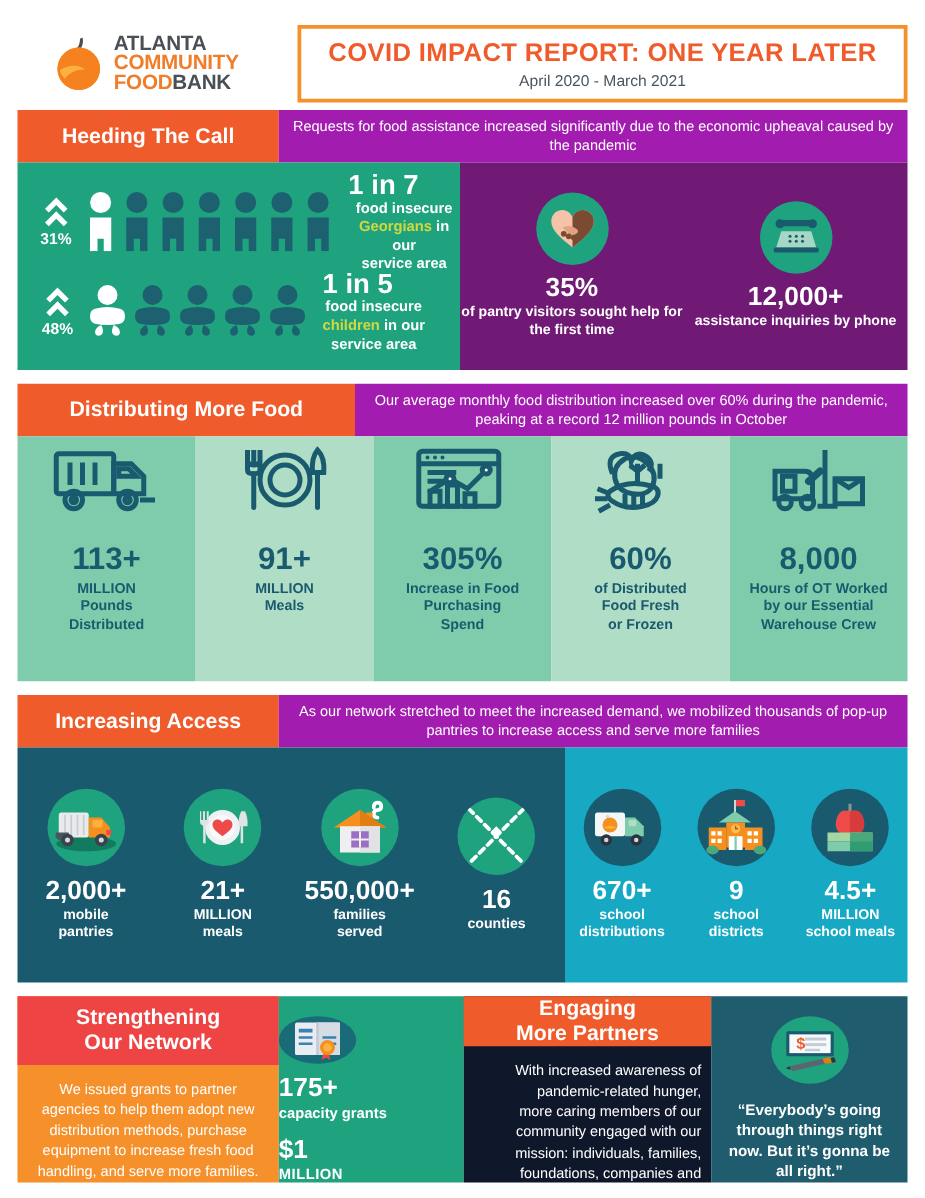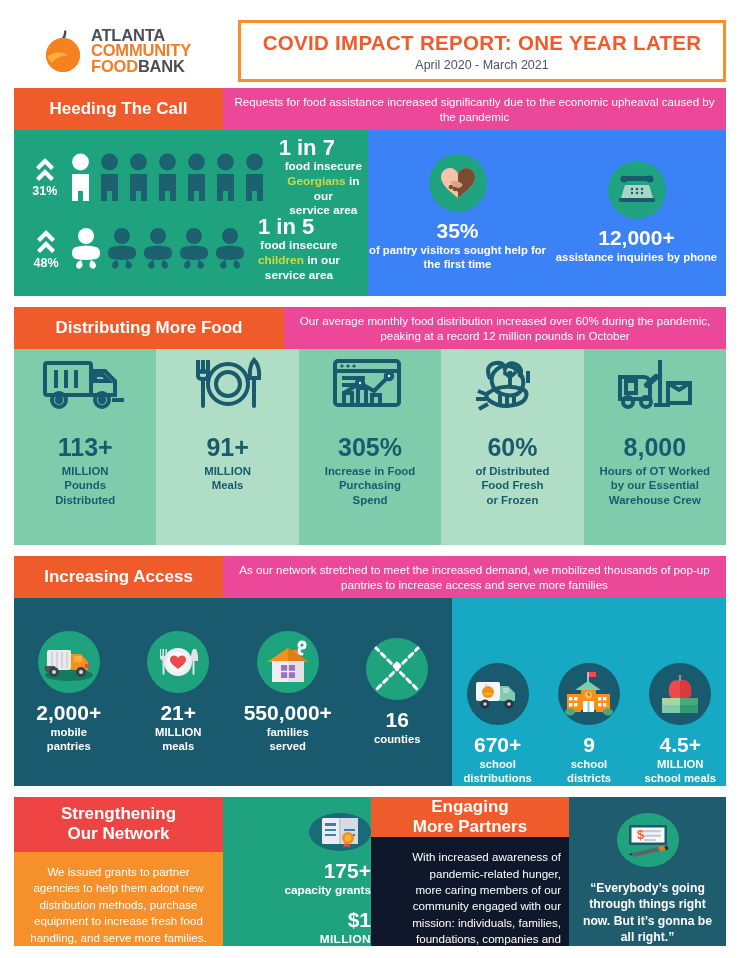--- a/index.html
+++ b/index.html
@@ -29,80 +29,80 @@
   .title-main { color:#ef5b2b; font-weight:bold; font-size:20.5px; letter-spacing:0.3px; }
   .title-sub { color:#4a5560; font-size:12.5px; margin-top:3px; }
 
   
   .sec-head { display:flex; height:42px; flex:0 0 auto; }
   .sec-title {
     background:#ef5b2b; color:#fff; font-weight:bold; font-size:17px;
     display:flex; align-items:center; justify-content:center;
   }
   .sec-desc {
-    background:#ec4899; color:#fff; font-size:11.6px; line-height:1.33;
+    background:#a21caf; color:#fff; font-size:11.6px; line-height:1.33;
     flex:1; display:flex; align-items:center; justify-content:center; text-align:center;
     padding:0 10px;
   }
   .sec-gap { height:11px; flex:0 0 auto; }
 
   
   .s1 { display:flex; height:166px; flex:0 0 auto; }
   .s1-left { width:354px; background:#1fa37f; display:flex; flex-direction:column;
              justify-content:center; padding:6px 0 6px 10px; }
   .s1-row { display:flex; align-items:center; height:72px; }
   .chev { width:44px; display:flex; flex-direction:column; align-items:center; color:#fff; }
   .chev svg { display:block; }
   .chev-pct { font-size:12.5px; font-weight:bold; margin-top:2px; }
   .figs { display:flex; align-items:flex-end; gap:4px; margin-left:2px; }
   .s1-stat { margin-left:12px; color:#fff; }
   .s1-big { font-size:22px; font-weight:bold; line-height:1.05; }
   .s1-sml { font-size:11.8px; line-height:1.26; font-weight:bold;text-align:center; }
   .s1-sml .hl { color:#cfd93f; }
-  .s1-right { flex:1; background:#3b82f6; display:flex; align-items:center; }
+  .s1-right { flex:1; background:#701a75; display:flex; align-items:center; }
   .gcell { flex:1; display:flex; flex-direction:column; align-items:center; }
   .gcirc { width:58px; height:58px; border-radius:50%; background:#1fa37f;
            display:flex; align-items:center; justify-content:center; }
   .gnum { color:#fff; font-size:21px; font-weight:bold; margin-top:7px; }
   .gsub { color:#fff; font-size:11.3px; font-weight:bold; text-align:center; line-height:1.22; margin-top:1px; }
 
   
   .s2 { display:flex; height:196px; flex:0 0 auto; }
   .s2cell { flex:1; display:flex; flex-direction:column; align-items:center;
             }
   .s2cell:nth-child(odd) { background:#7fccac; }
   .s2cell:nth-child(even) { background:#b0ddc5; }
   .s2icon { height:74px; display:flex; align-items:center; justify-content:center; }
   .s2num { color:#1a5a6e; font-size:25px; font-weight:bold; margin-top:10px; }
   .s2sub { color:#1a5a6e; font-size:11.4px; font-weight:bold; text-align:center;
            line-height:1.26; margin-top:2px; }
 
   
   .s3 { display:flex; height:188px; flex:0 0 auto; }
   .s3-left { width:438px; background:#1a5a6e; display:flex; align-items:center; }
-  .s3-right { flex:1; background:#17a9c4; display:flex; align-items:flex-end; }
+  .s3-right { flex:1; background:#17a9c4; display:flex; align-items:center; }
   .ncell { flex:1; display:flex; flex-direction:column; align-items:center; }
   .ncirc { width:62px; height:62px; border-radius:50%; display:flex;
            align-items:center; justify-content:center; overflow:hidden; }
   .ncirc.g { background:#1fa37f; }
   .ncirc.d { background:#1a5a6e; }
   .nnum { color:#fff; font-size:21px; font-weight:bold; margin-top:8px; }
   .nsub { color:#fff; font-size:11.3px; font-weight:bold; text-align:center;
           line-height:1.22; margin-top:1px; }
 
   
   .s4 { display:flex; flex:1; min-height:0; }
   .b1 { width:209px; background:#f5902b; display:flex; flex-direction:column; }
   .b1-head { background:#ef4444; height:70px; display:flex; align-items:center;
              justify-content:center; color:#fff; font-weight:bold; font-size:17px;
              text-align:center; line-height:1.18; }
   .b1-body { flex:1; color:#fff; font-size:11.6px; line-height:1.42; text-align:center;
              padding:12px 12px 0 12px; }
   .b2 { width:148px; background:#1fa37f; display:flex; flex-direction:column;
-        align-items:flex-end; padding-top:16px; }
+        align-items:flex-start; padding-top:16px; }
   .b2circ { width:62px; height:62px; border-radius:50%; background:#1a6b78;
             display:flex; align-items:center; justify-content:center; }
   .b2num { color:#fff; font-size:21px; font-weight:bold; margin-top:8px; }
   .b2sub { color:#fff; font-size:11.8px; font-weight:bold; }
   .b2num2 { color:#fff; font-size:21px; font-weight:bold; margin-top:11px; }
   .b2sub2 { color:#fff; font-size:11.8px; font-weight:bold; letter-spacing:0.4px; }
   .b3 { width:198px; background:#0f172a; display:flex; flex-direction:column; }
   .b3-head { background:#ef5b2b; height:70px; display:flex; align-items:center;
              justify-content:center; color:#fff; font-weight:bold; font-size:17px;
              text-align:center; line-height:1.18; }

